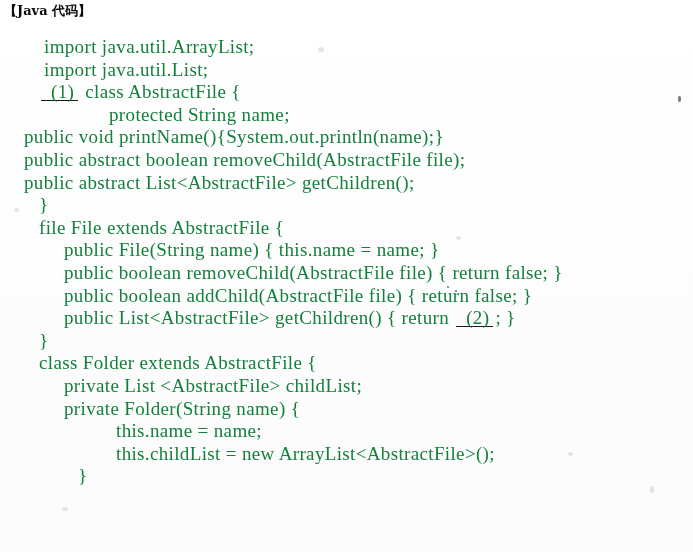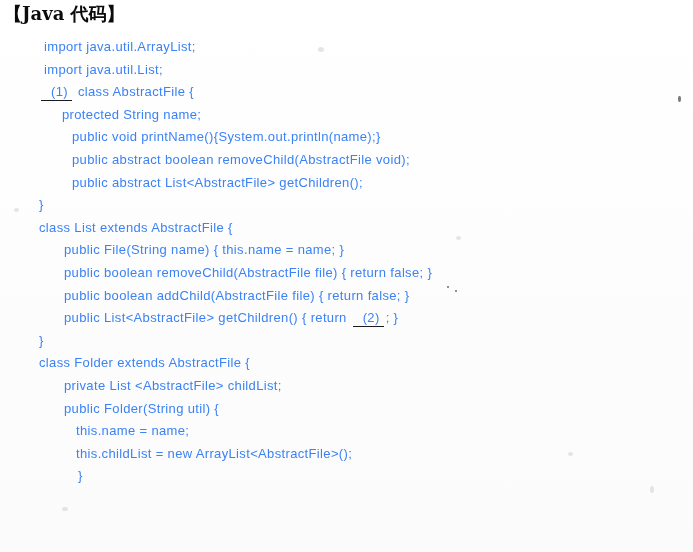--- a/index.html
+++ b/index.html
@@ -21,49 +21,49 @@
     -webkit-font-smoothing: antialiased;
   }
 
   
   .doc-title {
     position: absolute;
     left: 4px;
     top: 2px;
     font-family: "DejaVu Serif", "Liberation Serif", serif;
     font-weight: bold;
-    font-size: 18px;
+    font-size: 13px;
     letter-spacing: 0px;
     color: #0b0b0b;
     white-space: nowrap;
   }
 
   
   .code-block {
     position: absolute;
     left: 0;
     top: 36px;
     width: 693px;
   }
   .code-line {
     height: 22.6px;
     line-height: 22.6px;
-    font-size: 13px;
+    font-size: 19px;
     letter-spacing: 0.35px;
     white-space: pre;
-    color: #3b82f6;
-    font-family: Liberation Sans, sans-serif;
+    color: #15803d;
+    font-family: Liberation Serif, serif;
   }
   
   .ind-0 { padding-left: 44px; }
   .ind-b { padding-left: 39px; }   
-  .ind-1 { padding-left: 62px; }   
-  .ind-2 { padding-left: 72px; }   
+  .ind-1 { padding-left: 62px; margin-left: 47px; }   
+  .ind-2 { padding-left: 24px; }   
   .ind-3 { padding-left: 64px; }   
-  .ind-4 { padding-left: 76px; }  
+  .ind-4 { padding-left: 116px; }  
   .ind-5 { padding-left: 78px; }   
 
   
   .blank {
     display: inline-block;
     border-bottom: 1.4px solid #1a1a1a;
     padding: 0 4px 0 10px;
     margin: 0 2px;
     text-align: center;
     line-height: 17px;
@@ -89,32 +89,32 @@
 <body>
 
 <div class="doc-title">【Java 代码】</div>
 
 <div class="code-block" id="code-block">
     <div class="code-line ind-0">import java.util.ArrayList;</div>
     <div class="code-line ind-0">import java.util.List;</div>
     <div class="code-line ind-b"><span class="blank">(1)</span><span> class AbstractFile {</span></div>
     <div class="code-line ind-1">protected String name;</div>
     <div class="code-line ind-2">public void printName(){System.out.println(name);}</div>
-    <div class="code-line ind-2">public abstract boolean removeChild(AbstractFile void);</div>
+    <div class="code-line ind-2">public abstract boolean removeChild(AbstractFile file);</div>
     <div class="code-line ind-2">public abstract List&lt;AbstractFile&gt; getChildren();</div>
     <div class="code-line ind-b">}</div>
-    <div class="code-line ind-b">class List extends AbstractFile {</div>
+    <div class="code-line ind-b">file File extends AbstractFile {</div>
     <div class="code-line ind-3">public File(String name) { this.name = name; }</div>
     <div class="code-line ind-3">public boolean removeChild(AbstractFile file) { return false; }</div>
     <div class="code-line ind-3">public boolean addChild(AbstractFile file) { return false; }</div>
     <div class="code-line ind-3"><span>public List&lt;AbstractFile&gt; getChildren() { return </span><span class="blank">(2)</span><span>; }</span></div>
     <div class="code-line ind-b">}</div>
     <div class="code-line ind-b">class Folder extends AbstractFile {</div>
     <div class="code-line ind-3">private List &lt;AbstractFile&gt; childList;</div>
-    <div class="code-line ind-3">public Folder(String util) {</div>
+    <div class="code-line ind-3">private Folder(String name) {</div>
     <div class="code-line ind-4">this.name = name;</div>
     <div class="code-line ind-4">this.childList = new ArrayList&lt;AbstractFile&gt;();</div>
     <div class="code-line ind-5">}</div>
   </div>
 
 <div id="artifact-layer">
     <div class="speck" style="left: 678px; top: 96px; width: 3px; height: 6px;"></div>
     <div class="speck" style="left: 447px; top: 286px; width: 2px; height: 2px;"></div>
     <div class="speck" style="left: 455px; top: 290px; width: 2px; height: 2px;"></div>
     <div class="smudge" style="left: 14px; top: 208px; width: 5px; height: 4px;"></div>

